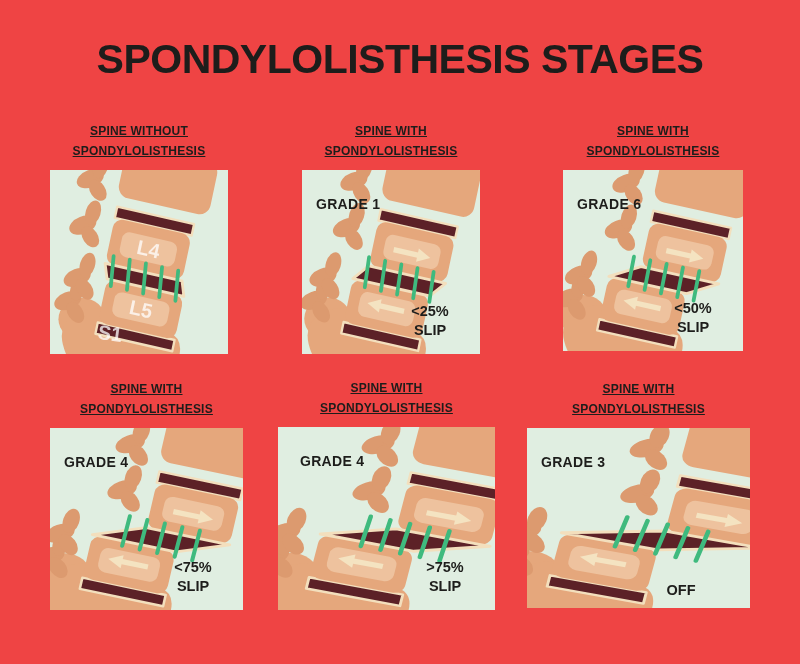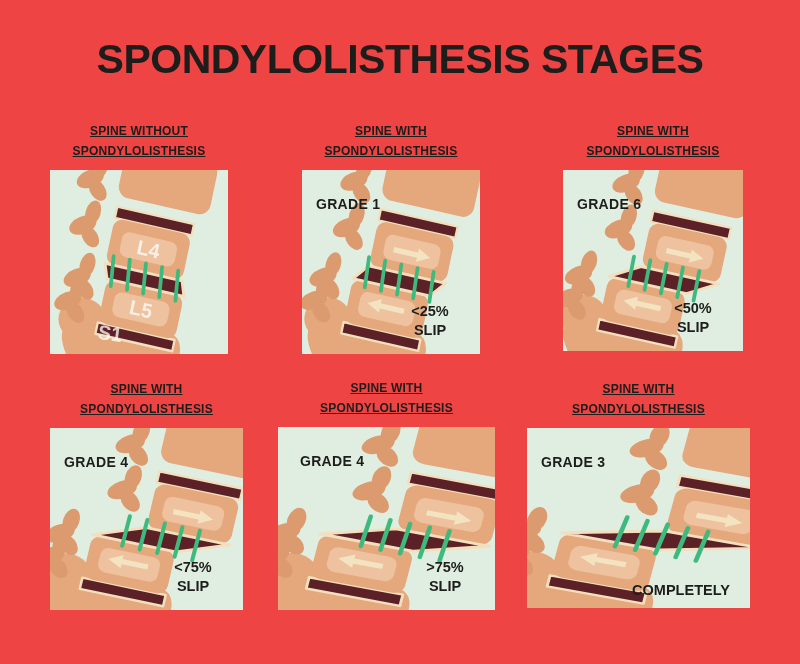--- a/index.html
+++ b/index.html
@@ -414,17 +414,17 @@
           <g>
             <line x1="85.489" y1="94.119" x2="74.88900000000001" y2="125.119" stroke="#3fba7e" stroke-width="4" stroke-linecap="round"></line>
             <line x1="102.7195" y1="97.9095" x2="92.1195" y2="128.90949999999998" stroke="#3fba7e" stroke-width="4" stroke-linecap="round"></line>
             <line x1="119.95" y1="101.69999999999999" x2="109.35000000000001" y2="132.7" stroke="#3fba7e" stroke-width="4" stroke-linecap="round"></line>
             <line x1="137.18050000000002" y1="105.4905" x2="126.58050000000001" y2="136.4905" stroke="#3fba7e" stroke-width="4" stroke-linecap="round"></line>
             <line x1="154.411" y1="109.28099999999999" x2="143.81099999999998" y2="140.281" stroke="#3fba7e" stroke-width="4" stroke-linecap="round"></line>
           </g>
         </svg>
       <div class="grade">GRADE 3</div>
       <div class="slip">
-        <div>COMPLETELY</div>
+        <div>OFF</div>
       </div>
     </div>
   </div>
 </div>
 
 </body></html>

